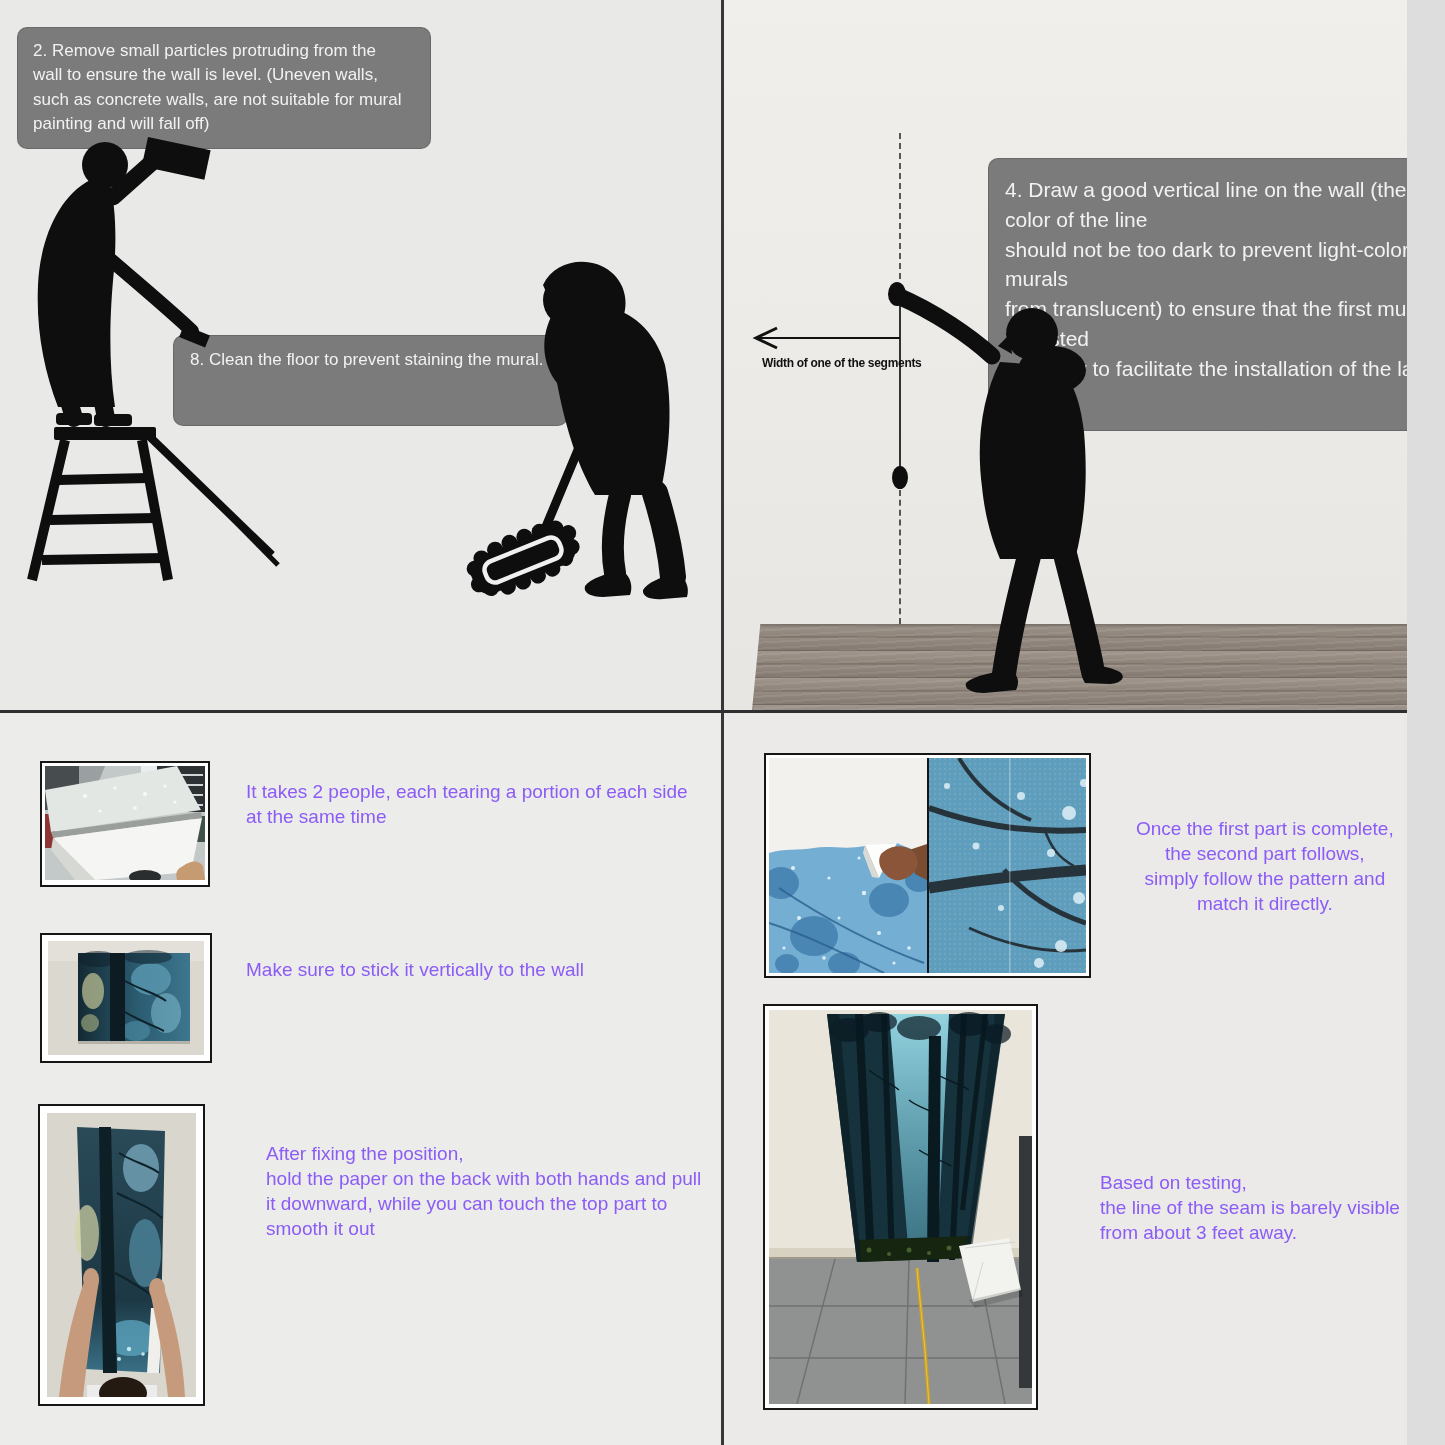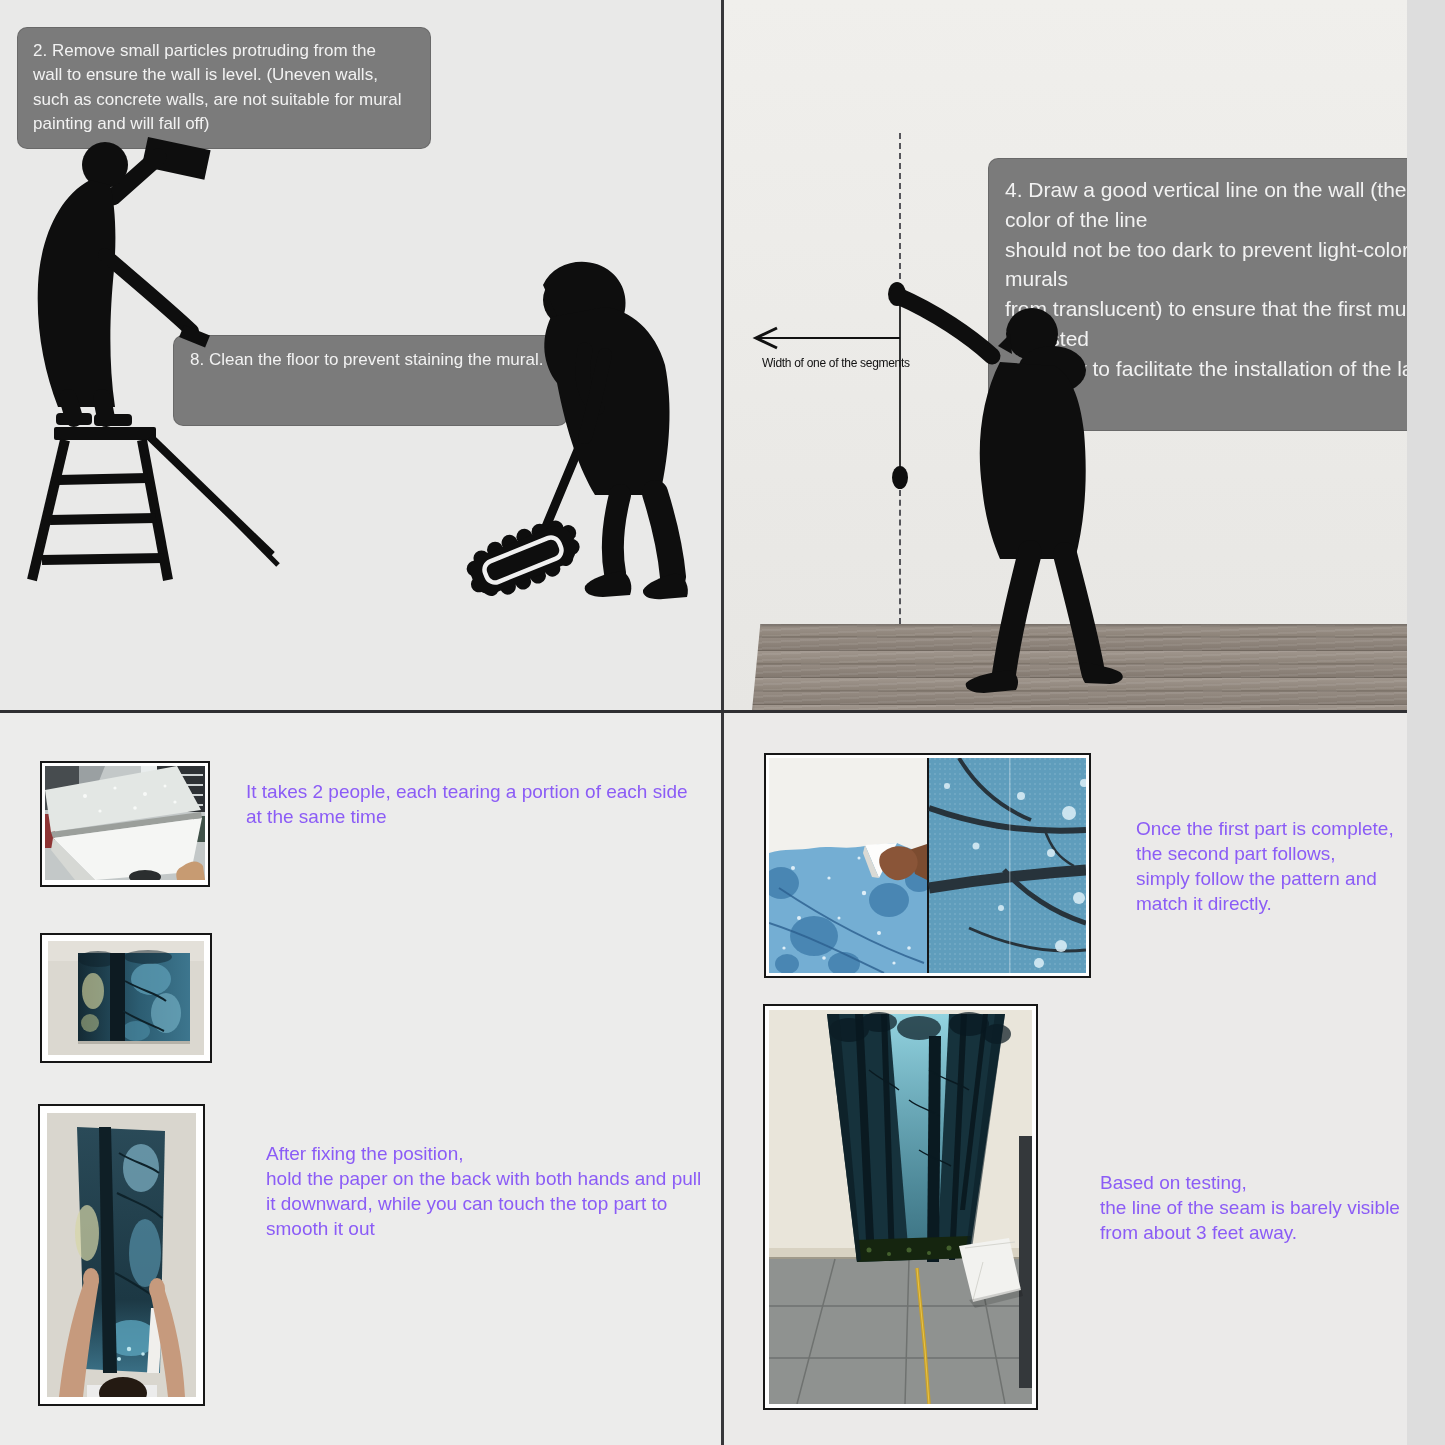--- a/index.html
+++ b/index.html
@@ -13,21 +13,21 @@
   .div-v{position:absolute;left:721px;top:0;width:3px;height:1445px;background:#37373a;}
   .div-h{position:absolute;left:0;top:710px;width:1445px;height:3px;background:#2f2f32;}
   .callout{position:absolute;background:#7b7b7b;border:1px solid rgba(0,0,0,.14);border-radius:10px;
            color:#f2f2f2;box-sizing:border-box;}
   .callout span{display:block;white-space:pre-line;}
   .callout-1{left:17px;top:27px;width:414px;padding:11px 15px;font-size:17px;line-height:1.44;}
   .callout-3{left:173px;top:335px;width:395px;height:91px;padding:12px 16px;font-size:17px;line-height:1.4;}
   .callout-4{left:988px;top:158px;width:478px;padding:16px 16px;font-size:21px;line-height:1.42;}
   .sil{position:absolute;}
   .caption{position:absolute;font-size:19px;line-height:1.32;color:#8b5cf6;white-space:pre-line;}
-  .arrow-label{position:absolute;left:762px;top:356px;font-size:12px;font-weight:400;
+  .arrow-label{position:absolute;left:762px;top:356px;font-size:12px;font-weight:700;
                letter-spacing:-.3px;color:#111;}
   .dash-line{position:absolute;left:899px;width:0;border-left:2px dashed #55555a;}
   .dash-a{top:133px;height:156px;}
   .dash-b{top:490px;height:134px;}
   .solid-line{position:absolute;left:899px;top:288px;width:2px;height:180px;background:#333;}
   .bob{position:absolute;left:892px;top:466px;width:16px;height:23px;border-radius:50%;background:#0e0e0e;}
   .wood-floor{position:absolute;left:752px;top:624px;width:693px;height:87px;
     background:
       repeating-linear-gradient(177deg, rgba(255,255,255,.07) 0 2px, rgba(0,0,0,0) 2px 6px),
       repeating-linear-gradient(to bottom, #a0968d 0, #8d8379 12px, #6f665d 13px, #958b82 14px, #837970 26px, #5f574f 27px);
@@ -36,21 +36,21 @@
   .photo{position:absolute;border:2px solid #161616;background:#fff;box-sizing:border-box;}
   .photo svg{display:block;}
   .ph-1{left:40px;top:761px;width:170px;height:126px;padding:3px;}
   .ph-2{left:40px;top:933px;width:172px;height:130px;padding:6px;}
   .ph-3{left:38px;top:1104px;width:167px;height:302px;padding:7px;}
   .ph-4{left:764px;top:753px;width:327px;height:225px;padding:3px;}
   .ph-5{left:763px;top:1004px;width:275px;height:406px;padding:4px;}
   .cap-1{left:246px;top:779px;}
   .cap-2{left:246px;top:957px;}
   .cap-3{left:246px;top:1141px;margin-left:20px;}
-  .cap-4{left:1136px;top:816px;}
+  .cap-4{left:1136px;top:816px;text-align:center;}
   .cap-5{left:1100px;top:1170px;}
 </style>
 </head>
 <body>
 
 <div class="canvas">
 
   <section class="quad q-tl"></section>
   <section class="quad q-tr"></section>
   <section class="quad q-bl"></section>
@@ -204,20 +204,21 @@
       <ellipse cx="103" cy="38" rx="20" ry="16" fill="#5e9db6" opacity=".75"></ellipse>
       <ellipse cx="118" cy="72" rx="15" ry="20" fill="#79b5ca" opacity=".6"></ellipse>
       <ellipse cx="88" cy="90" rx="14" ry="10" fill="#4f90a8" opacity=".6"></ellipse>
       <ellipse cx="50" cy="18" rx="20" ry="8" fill="#0e2029" opacity=".55"></ellipse>
       <ellipse cx="100" cy="16" rx="24" ry="7" fill="#0e2029" opacity=".5"></ellipse>
       <rect x="62" y="12" width="15" height="88" fill="#0d1b22"></rect>
       <path d="M77,40 C95,50 108,52 118,60 M75,70 C92,80 104,84 116,90" stroke="#0e222a" stroke-width="2" fill="none"></path>
       <rect x="30" y="100" width="112" height="3" fill="#b5b2a9"></rect>
     </svg>
   </figure>
+  <div class="caption cap-2">Make sure to stick it vertically to the wall</div>
 
   <figure class="photo ph-3" style="margin:0">
     <svg width="149" height="284" viewBox="0 0 149 284">
       <defs>
           <linearGradient id="p3g" x1="0" y1="0" x2="0" y2="1">
         <stop offset="0" stop-color="#2a4a58"></stop>
             <stop offset=".7" stop-color="#1c3844"></stop>
             <stop offset="1" stop-color="#3a7086"></stop>
       </linearGradient>
         </defs>

